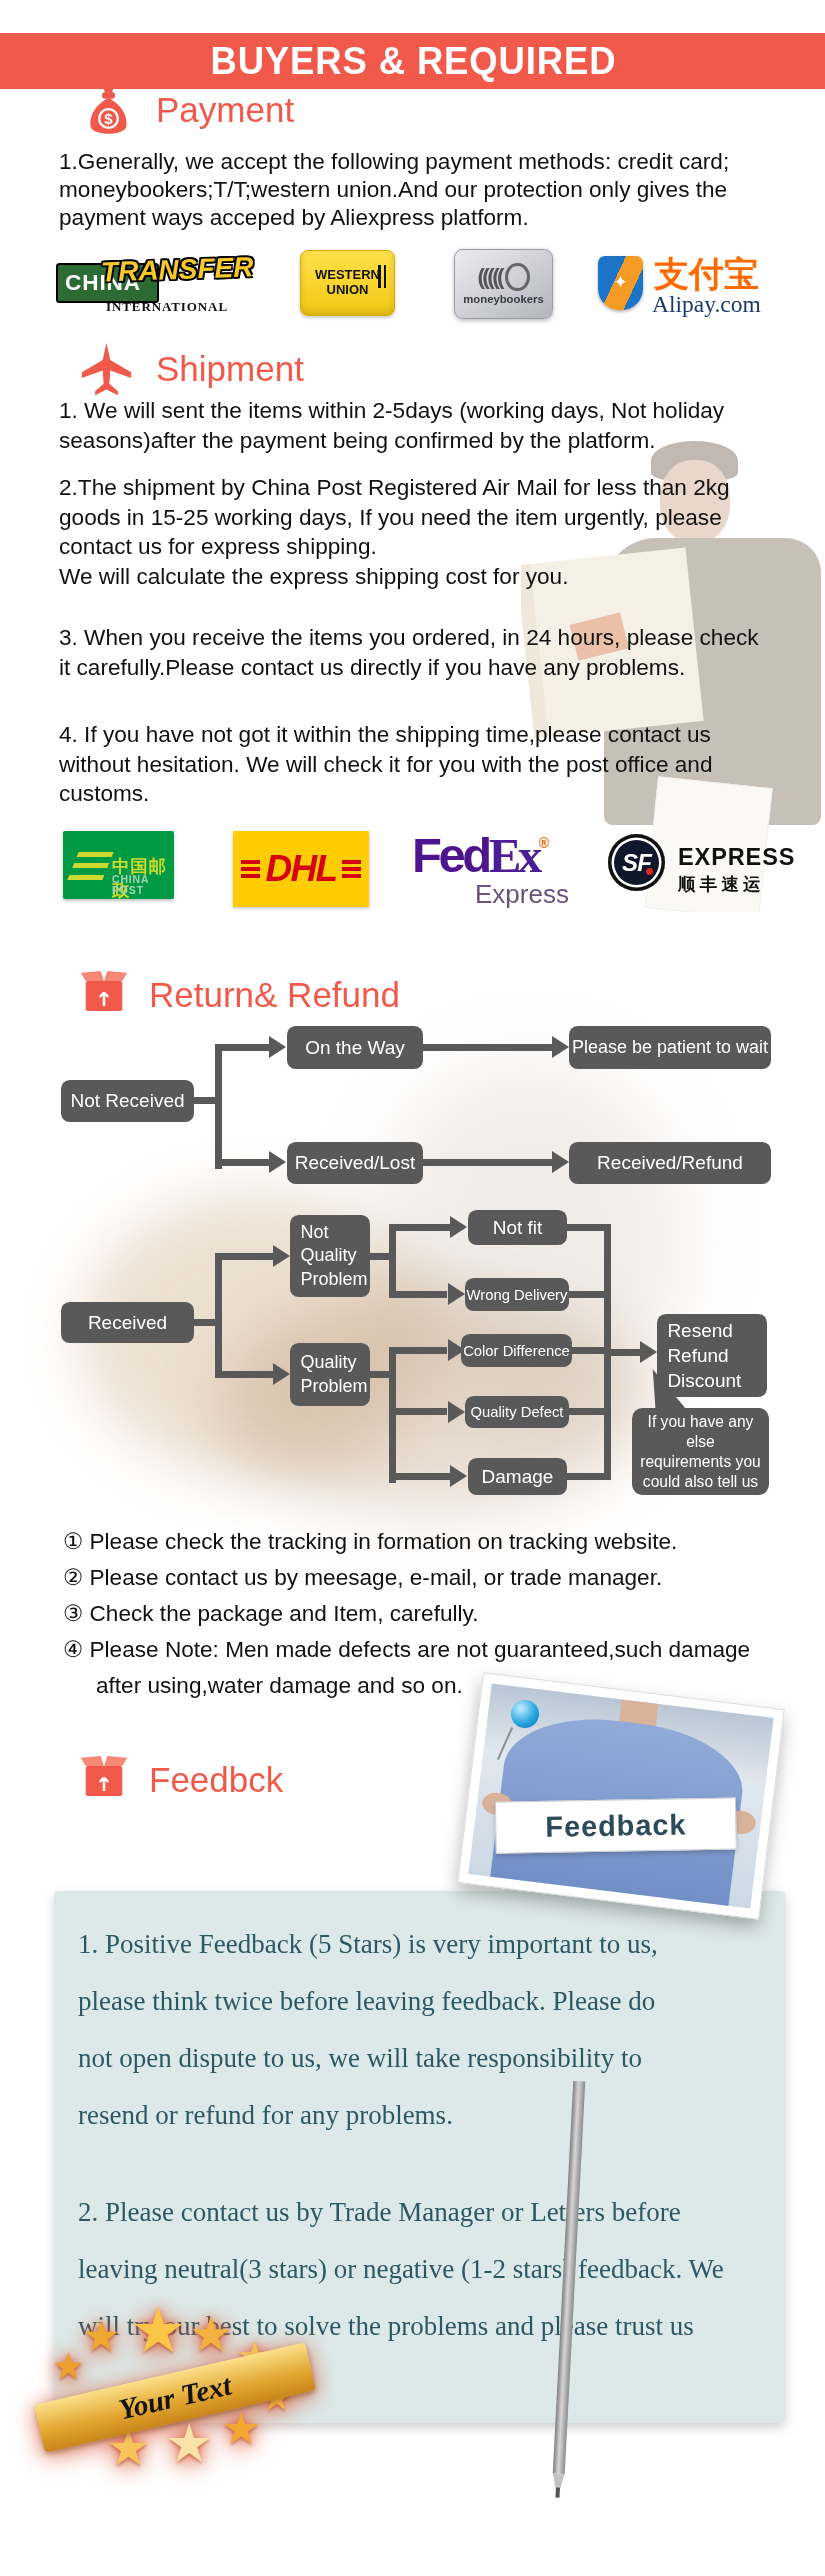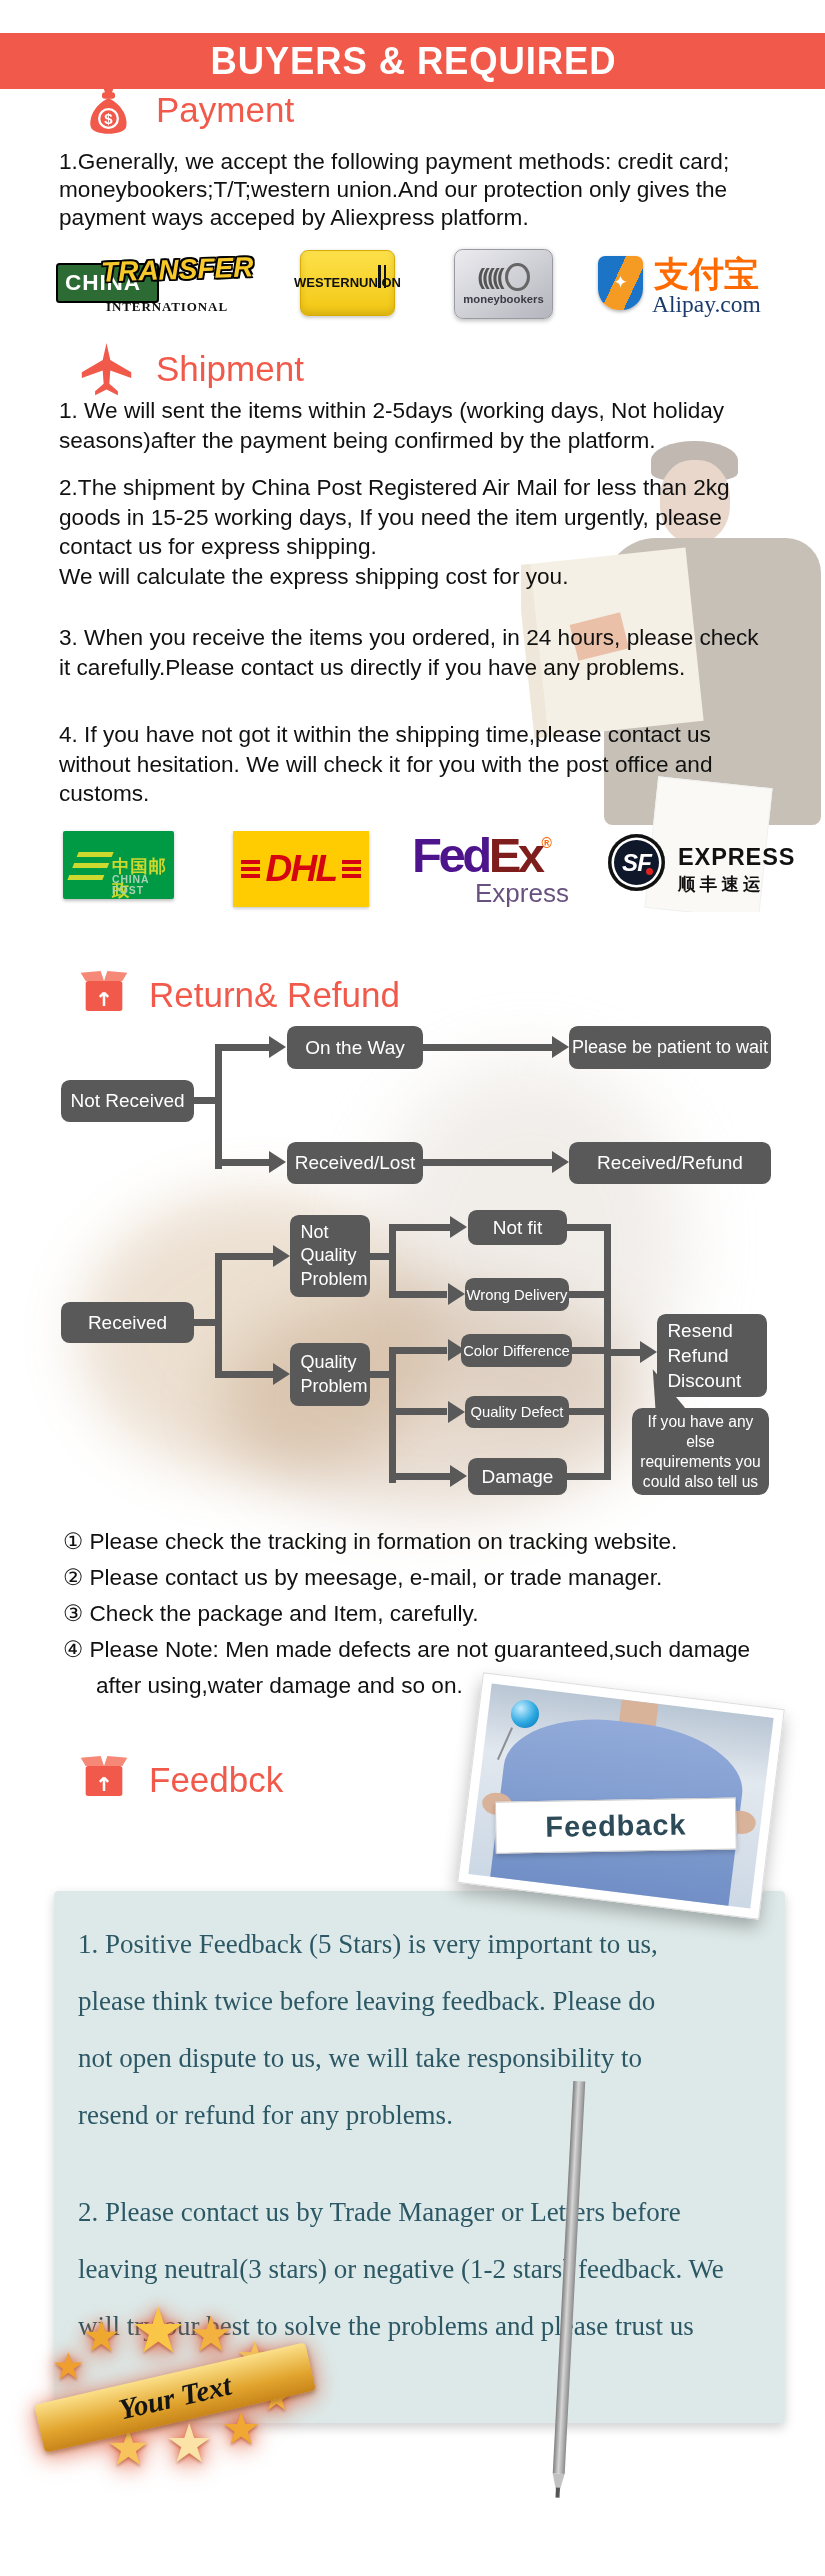--- a/index.html
+++ b/index.html
@@ -24,21 +24,21 @@
             border:2.6px solid #000;border-radius:3.5px;display:flex;align-items:center;
             padding-left:7px;box-sizing:border-box;}
   .bank-box span{color:#fff;font-weight:700;font-size:22.6px;letter-spacing:0.9px;}
   .bank-word{position:absolute;left:45px;top:-1.7px;font-size:28px;font-style:italic;font-weight:700;
              color:#f7c829;transform:rotate(-2deg);
              text-shadow:1.7px 1.7px 0 #000,-1.7px -1.7px 0 #000,1.7px -1.7px 0 #000,-1.7px 1.7px 0 #000,0 1.7px 0 #000,0 -1.7px 0 #000;}
   .bank-intl{position:absolute;left:50px;top:43px;font-family:"Liberation Serif",serif;
              font-weight:700;font-size:13px;letter-spacing:0.9px;color:#111;}
   .wu{width:93px;height:64px;background:linear-gradient(180deg,#fde14a,#f2c713);
       border:0.9px solid #d8ab00;border-radius:7.8px;box-shadow:inset 0 -3.5px 7px rgba(0,0,0,.12),0 1.7px 3.5px rgba(0,0,0,.2);
-      display:flex;flex-direction:row;align-items:center;justify-content:center;}
+      display:flex;flex-direction:column;align-items:center;justify-content:center;}
   .wu span{font-size:13px;font-weight:700;color:#111;line-height:14.8px;letter-spacing:0;}
   .wu-bars{position:absolute;right:7.8px;top:14px;display:flex;gap:2.6px;}
   .wu-bars i{display:block;width:2.6px;height:22.6px;background:#111;}
   .mb{width:97px;height:68px;background:linear-gradient(145deg,#ececf0,#b4b5bd);
       border:1.7px solid #9a9aa2;border-radius:8.7px;display:flex;flex-direction:column;
       align-items:center;justify-content:center;box-shadow:0 1.7px 4.3px rgba(0,0,0,.25);}
   .mb-arcs{display:flex;align-items:center;color:#555;}
   .mb-arcs span{font-size:22.6px;font-weight:700;letter-spacing:-2.6px;}
   .mb-ring{display:inline-block;width:19px;height:22.6px;border:3.5px solid #666;border-radius:50%;margin-left:2.6px;}
   .mb-word{font-size:11.3px;font-weight:700;color:#3a3a44;margin-top:1.7px;}
@@ -70,21 +70,21 @@
            transform:skewX(-22deg);}
   .cp-cn{position:absolute;left:49px;top:22.6px;font-size:17.4px;font-weight:700;color:#cdd92e;letter-spacing:0.9px;}
   .cp-en{position:absolute;left:49px;top:43px;font-size:10.4px;font-weight:700;color:#a9d2b4;letter-spacing:0.9px;}
   .dhl{width:136px;height:76px;background:#fecc00;display:flex;align-items:center;justify-content:center;
        gap:5.2px;box-shadow:0 1.7px 3.5px rgba(0,0,0,.25);}
   .dhl-word{font-size:37px;font-style:italic;font-weight:700;color:#d40511;letter-spacing:-1.7px;}
   .dhl-dash{display:block;width:19px;height:17.4px;
             background:repeating-linear-gradient(180deg,#d40511 0 3.5px,transparent 3.5px 7px);}
   .fedex-word{font-size:49px;font-weight:700;letter-spacing:-3.5px;}
   .fedex-word .fed{color:#4d148c;}
-  .fedex-word .ex{color:#7f1d1d;}
+  .fedex-word .ex{color:#4c1d95;font-family:Liberation Serif, serif;}
   .fedex-word .reg{font-size:14px;color:#ff6200;vertical-align:24px;letter-spacing:0;}
   .fedex-sub{margin-left:63px;margin-top:-5.2px;font-size:26px;color:#68517f;}
   .sf-circle{position:absolute;left:0;top:0;width:57px;height:57px;background:#0f172a;border-radius:50%;
              display:flex;align-items:center;justify-content:center;box-shadow:inset 0 0 0 3.5px #111,inset 0 0 0 6px #fff;}
   .sf-circle span{color:#fff;font-weight:700;font-style:italic;font-size:24px;letter-spacing:-0.9px;}
   .sf-dot{position:absolute;right:12px;bottom:15.6px;width:7px;height:7px;background:#d22;border-radius:50%;}
   .sf-express{position:absolute;left:70px;top:10.4px;font-size:23.5px;font-weight:700;color:#111;letter-spacing:0.9px;}
   .sf-cn{position:absolute;left:70px;top:38px;font-size:17.4px;font-weight:700;color:#111;letter-spacing:4.3px;}
 
   

